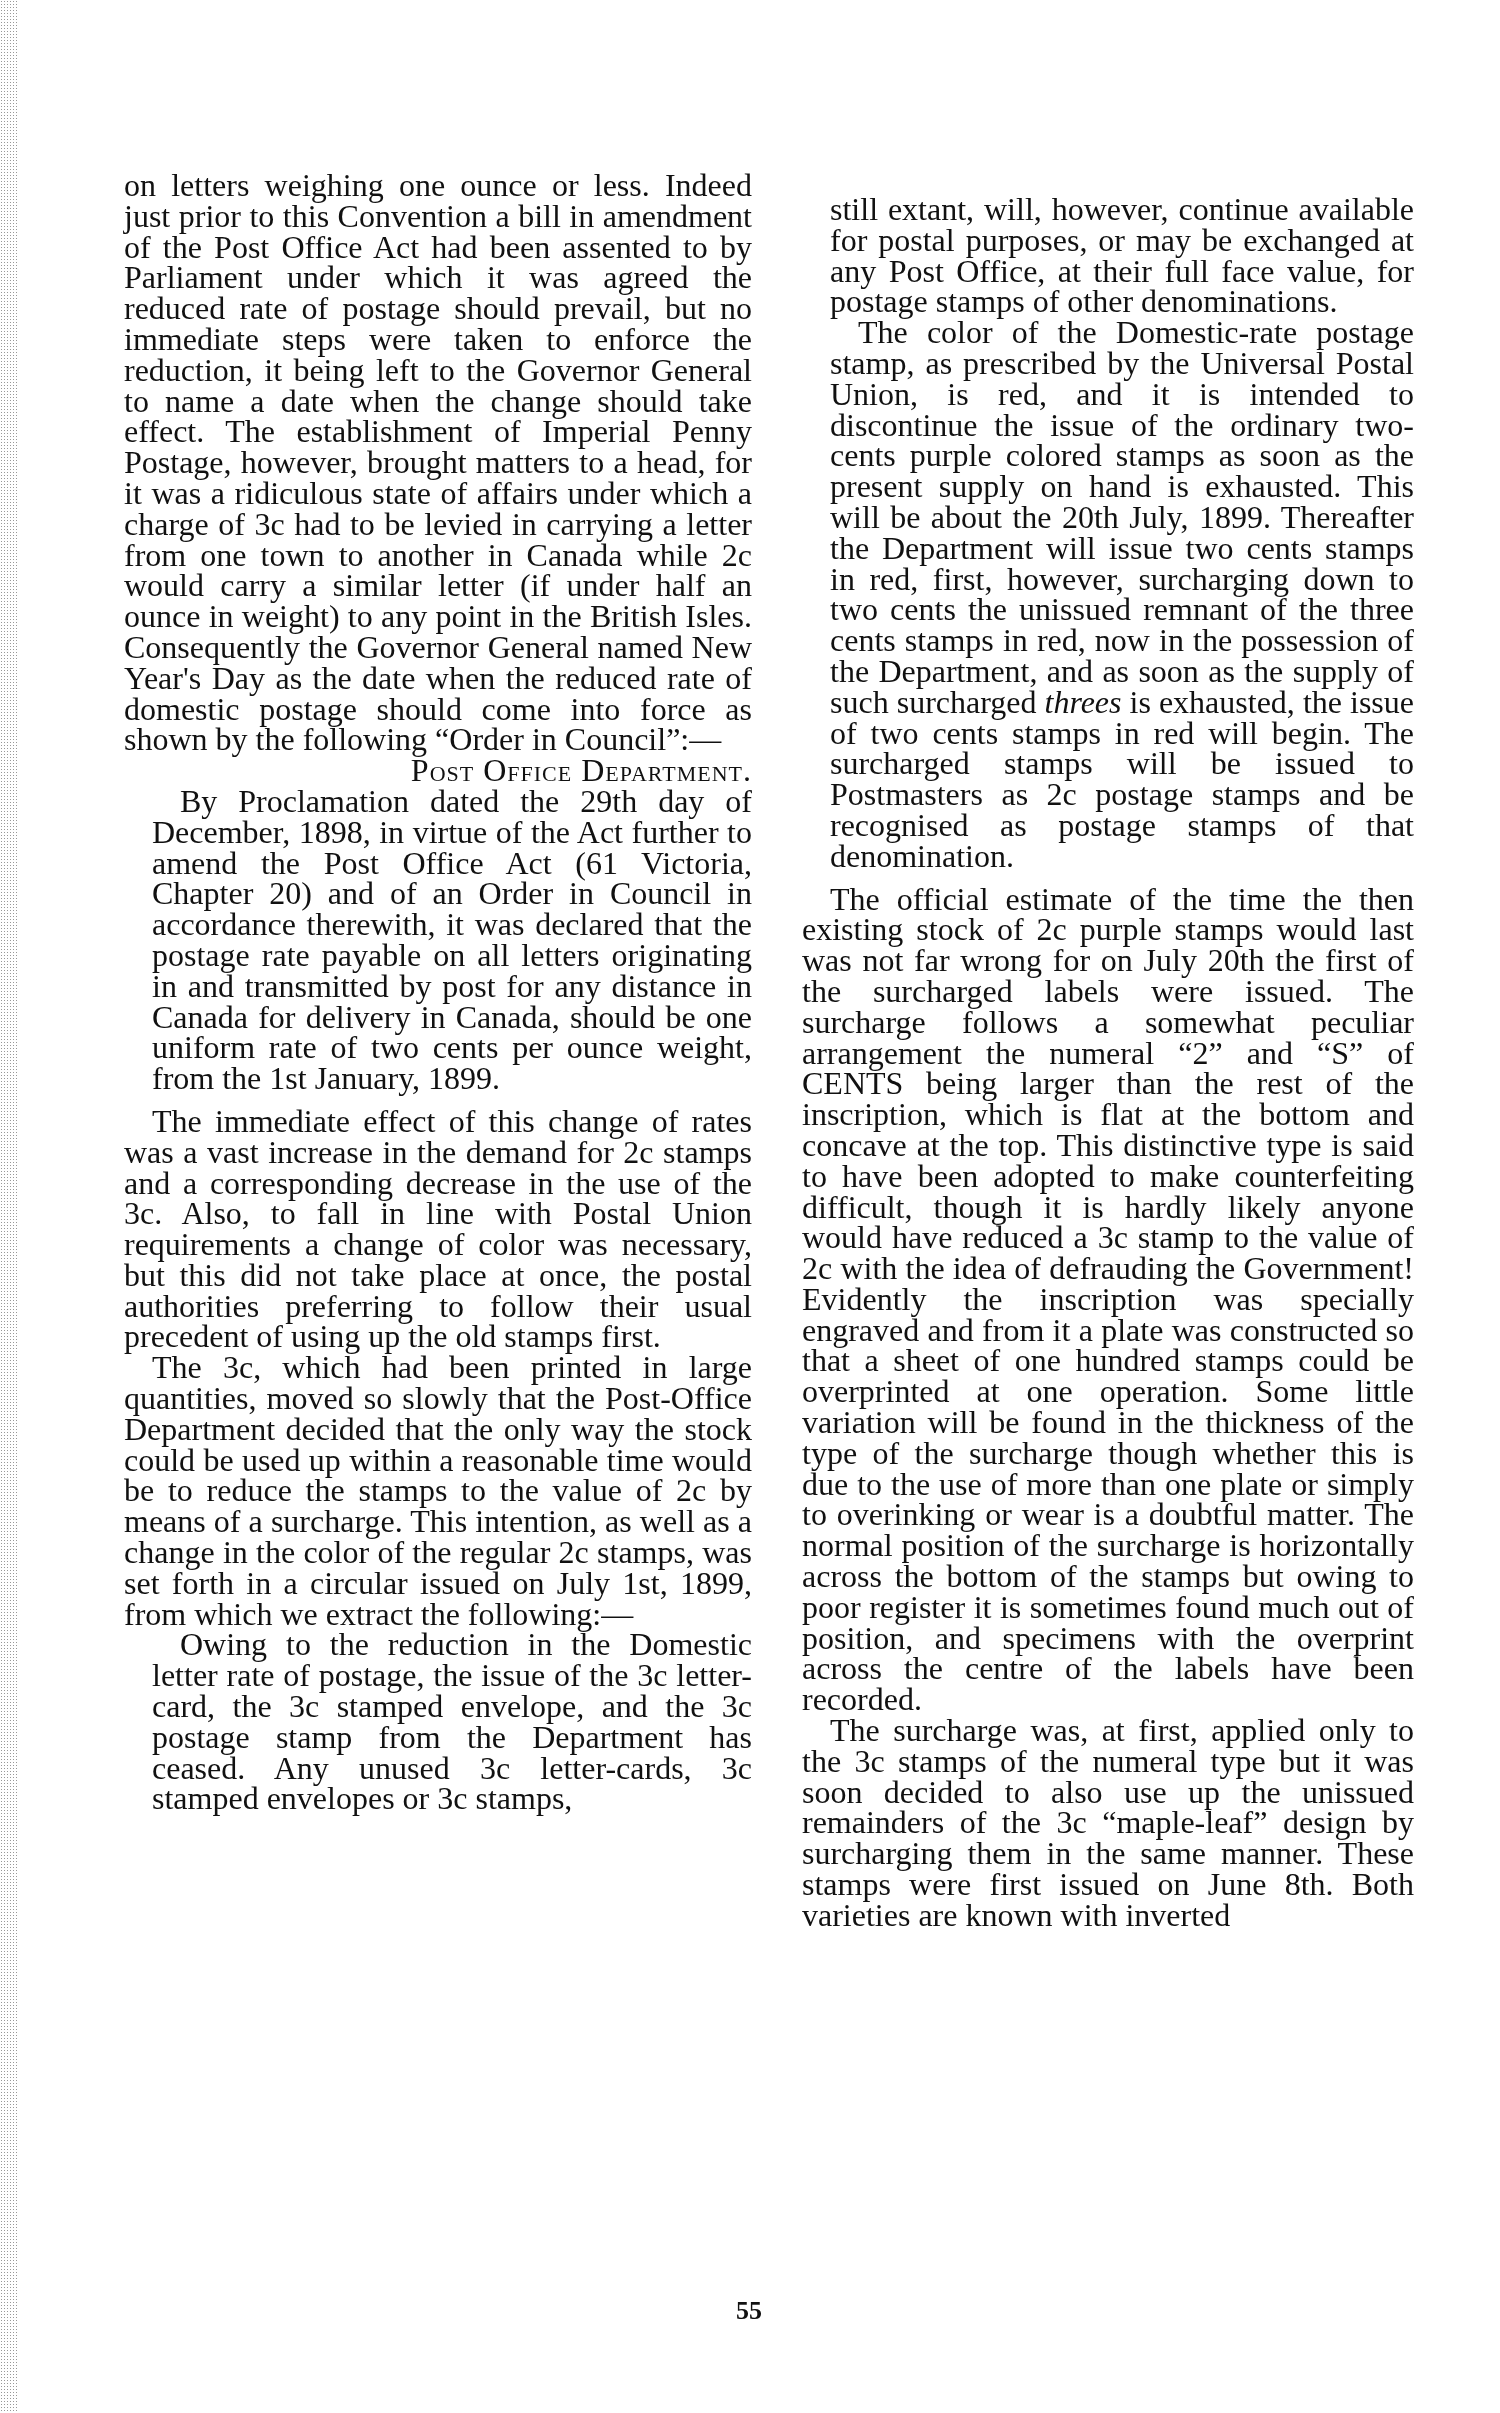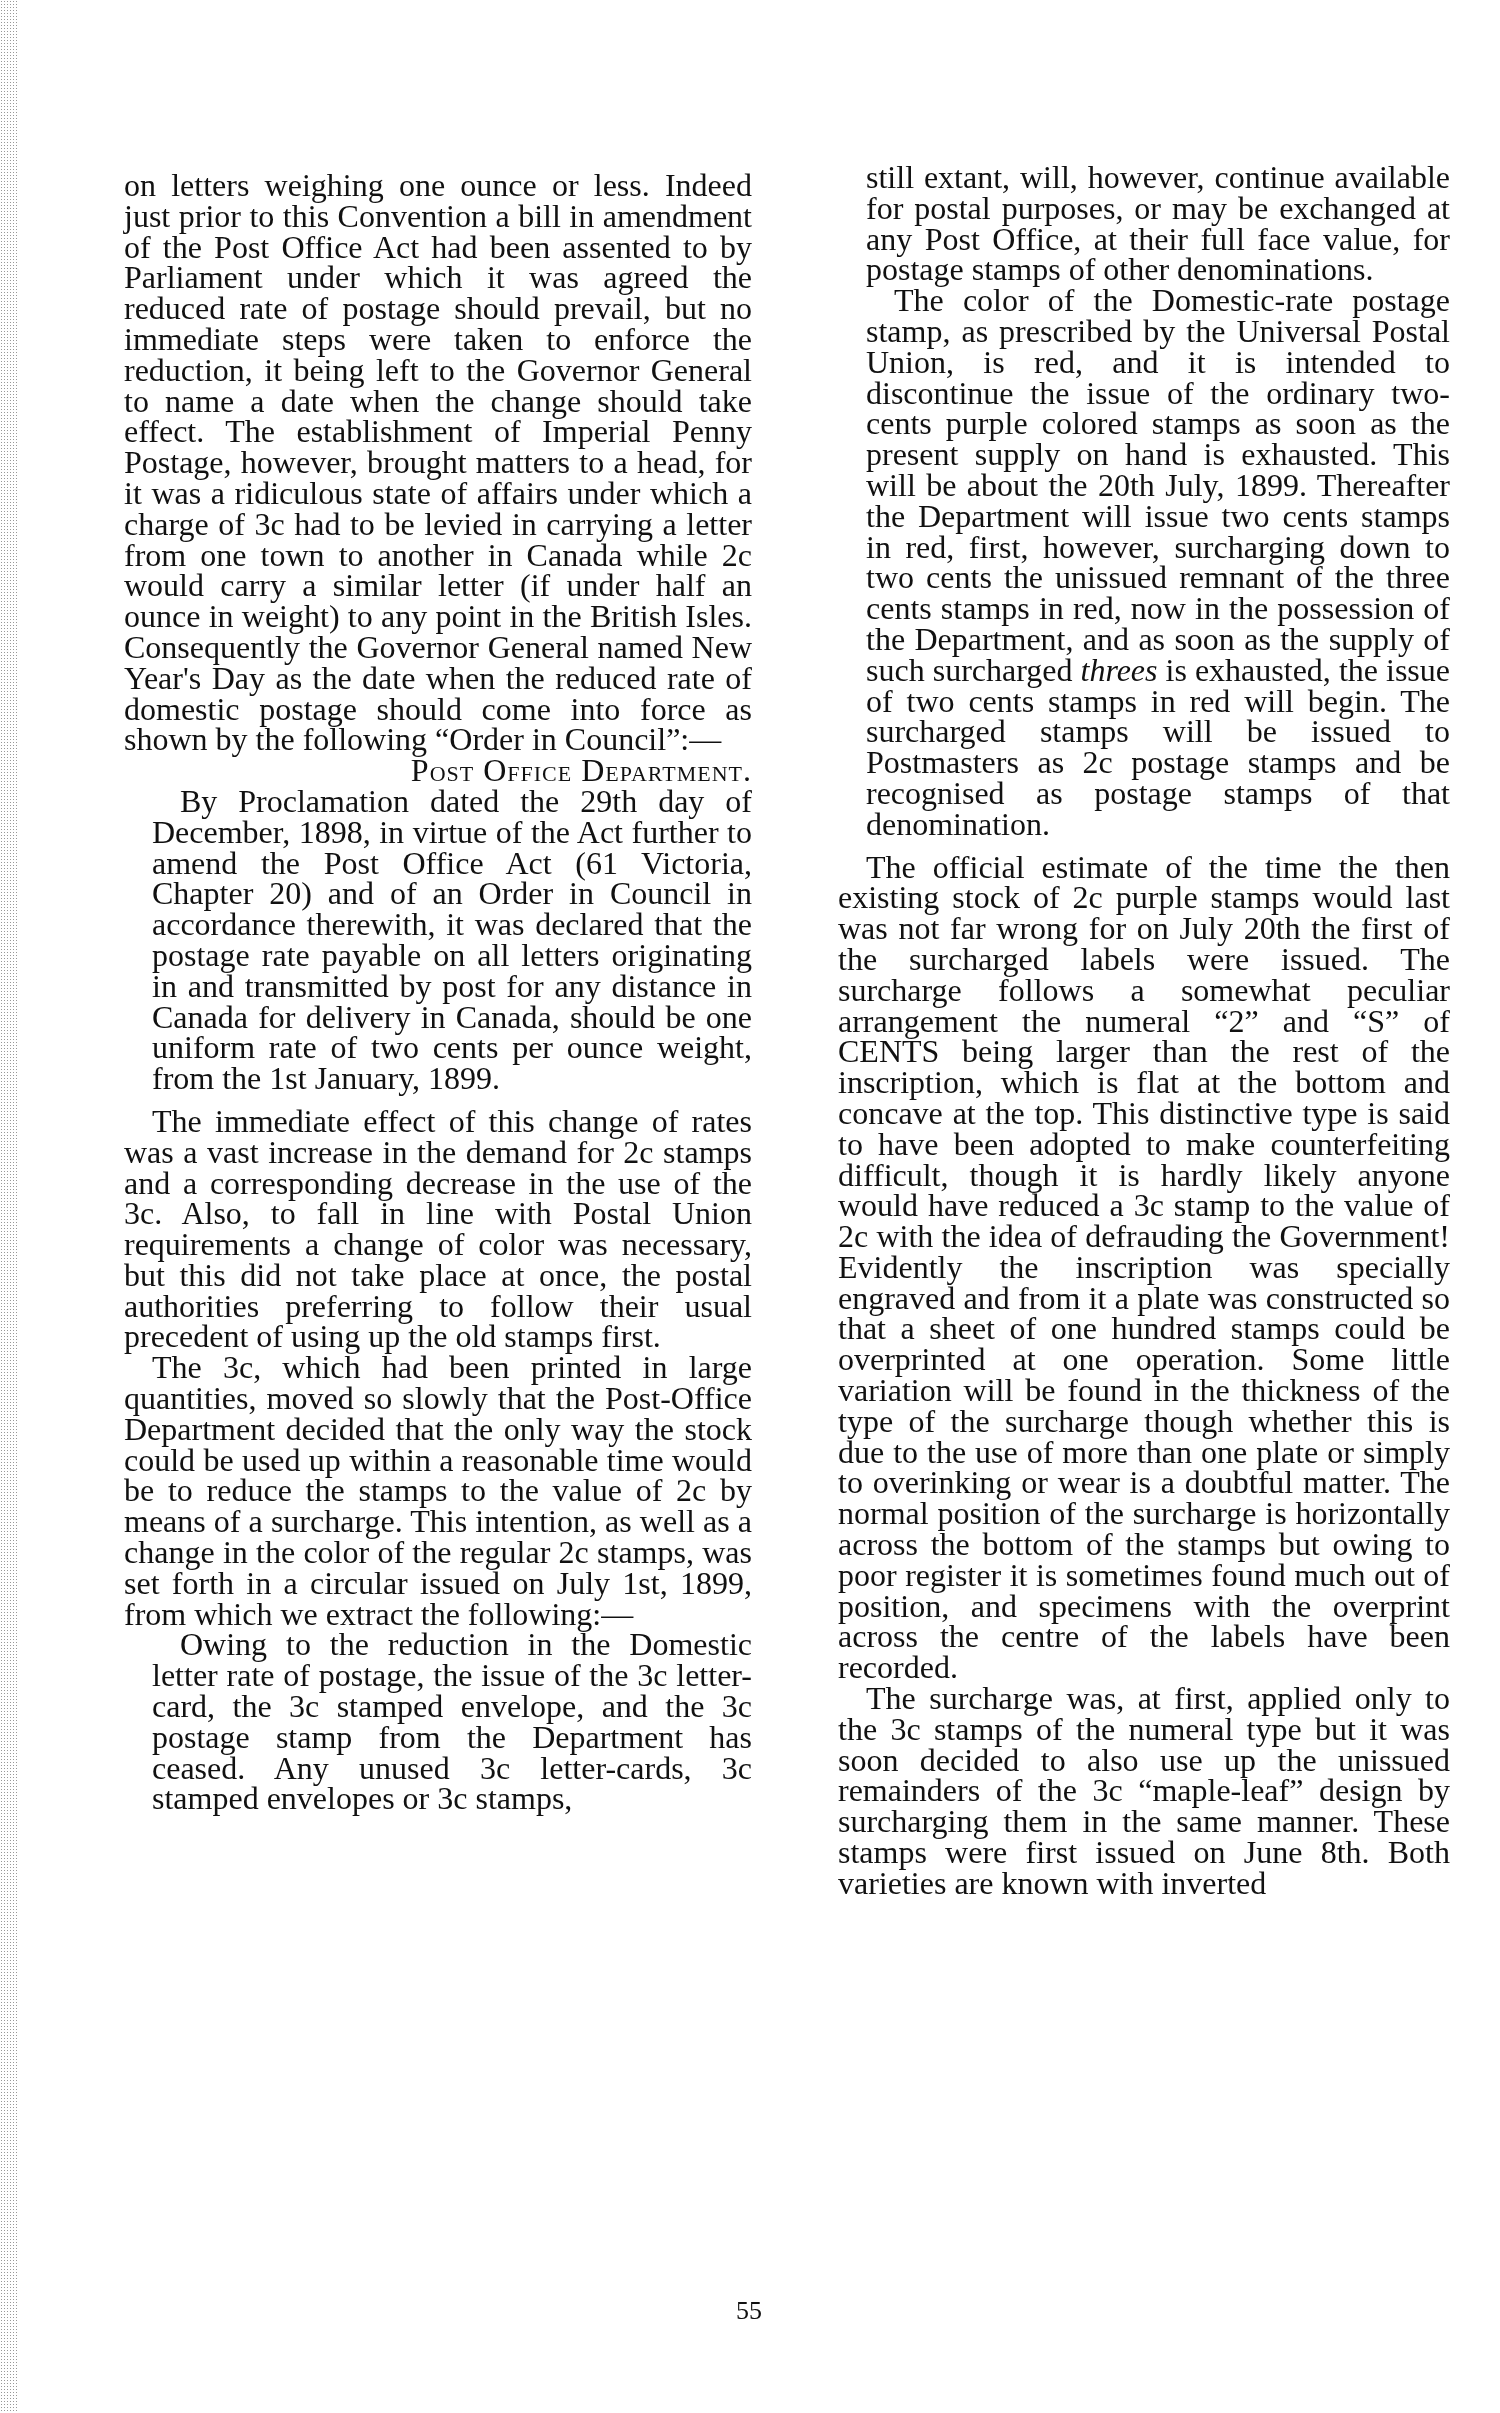--- a/index.html
+++ b/index.html
@@ -13,33 +13,33 @@
     background-image: radial-gradient(#444 0.8px, transparent 1px);
     background-size: 3px 3px;
     opacity: 0.55;
   }
   .col {
     position: absolute; top: 170px; width: 628px;
     font-size: 32px; line-height: 30.8px;
     text-align: justify; hyphens: none;
   }
   .col.left { left: 124px; }
-  .col.right { left: 802px; top: 162px; width: 612px; margin-left: 36px; }
+  .col.right { left: 802px; top: 194px; width: 612px; }
   .col p { margin: 0; text-indent: 0; }
   .col p.indent { text-indent: 28px; }
   .col p.gap { margin-top: 12px; }
   .quote { padding-left: 28px; }
   .quote p.indent { text-indent: 28px; }
   .heading {
     text-align: right; font-variant: small-caps; letter-spacing: 1px;
     margin: 14px 0 0 0; padding-left: 28px;
   }
   .page-number {
     position: absolute; left: 736px; top: 2296px;
-    font-size: 26px; font-weight: normal;
+    font-size: 26px; font-weight: bold;
   }
   em { }
 </style>
 </head>
 <body>
 
 <div class="edge"></div>
 
 <div class="col left">
   <p>on letters weighing one ounce or less. Indeed just prior to this Convention a bill in amendment of the Post Office Act had been assented to by Parliament under which it was agreed the reduced rate of postage should prevail, but no immediate steps were taken to enforce the reduction, it being left to the Governor General to name a date when the change should take effect. The establishment of Imperial Penny Postage, however, brought matters to a head, for it was a ridiculous state of affairs under which a charge of 3c had to be levied in carrying a letter from one town to another in Canada while 2c would carry a similar letter (if under half an ounce in weight) to any point in the British Isles. Consequently the Governor General named New Year's Day as the date when the reduced rate of domestic postage should come into force as shown by the following “Order in Council”:—</p>

